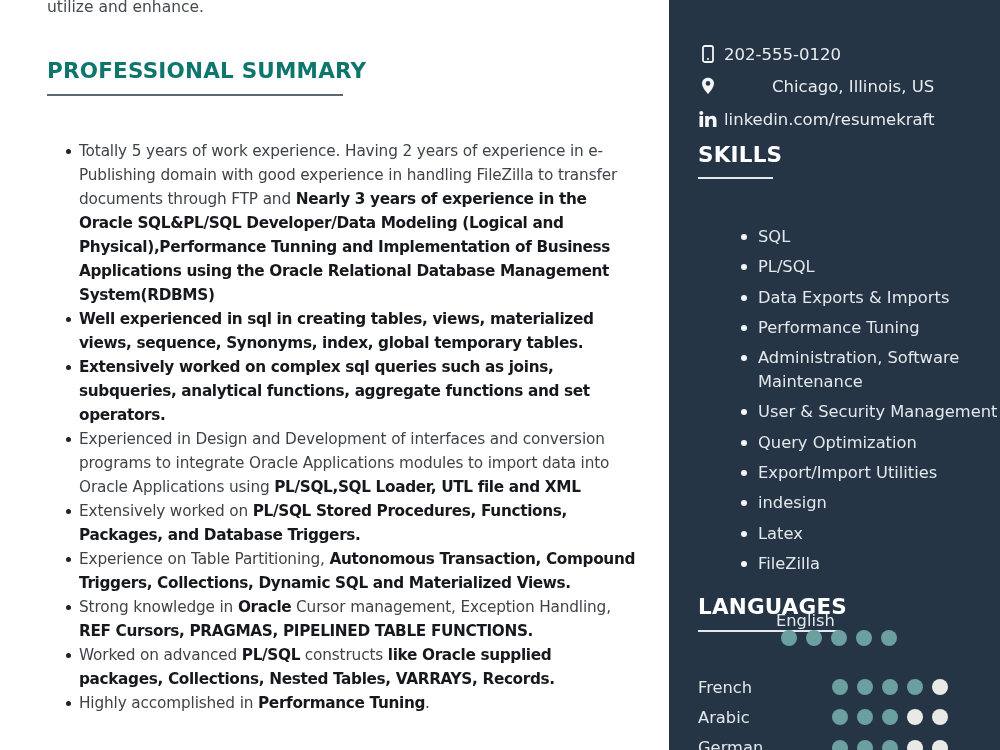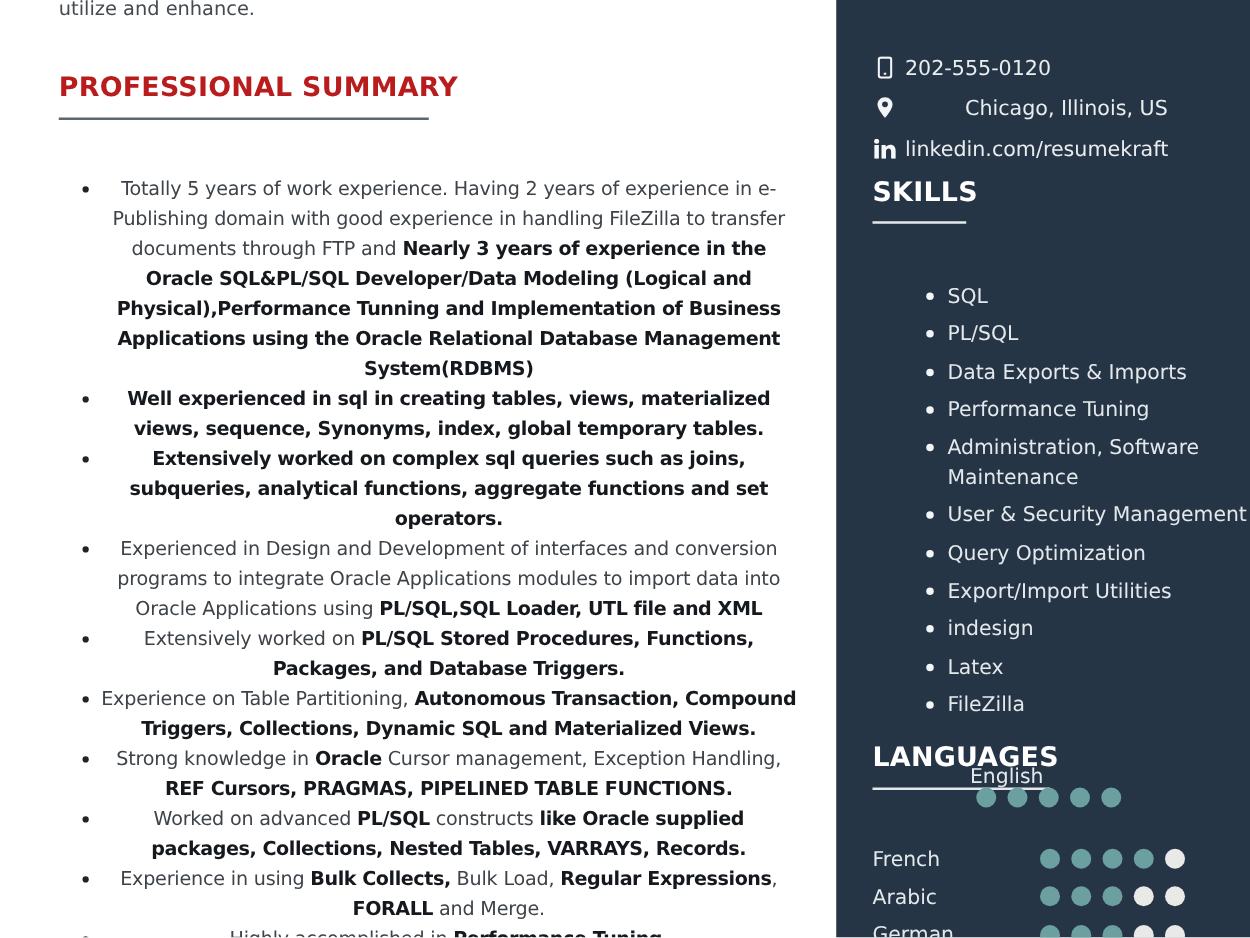--- a/index.html
+++ b/index.html
@@ -4,25 +4,25 @@
 <style>
   * { box-sizing: border-box; margin: 0; padding: 0; }
   html, body { width: 1000px; height: 750px; overflow: hidden; background: #ffffff; }
   body { position: relative; font-family: "DejaVu Sans", "Liberation Sans", sans-serif; }
 
   .main { position: absolute; left: 0; top: 0; width: 669px; height: 750px; background: #ffffff; overflow: hidden; }
   .sidebar { position: absolute; left: 669px; top: 0; width: 331px; height: 750px; background: #263545; overflow: hidden; color: #e9edf0; }
 
   .intro-tail { position: absolute; left: 47px; top: -5px; font-size: 15.5px; line-height: 24px; color: #444a50; }
 
-  .section-heading { position: absolute; left: 47px; top: 58px; font-size: 21.5px; font-weight: 600; letter-spacing: 0.2px; color: #b91c1c; }
+  .section-heading { position: absolute; left: 47px; top: 58px; font-size: 21.5px; font-weight: 600; letter-spacing: 0.2px; color: #0f766e; }
   .section-rule { position: absolute; left: 47px; top: 94px; width: 296px; height: 2px; background: #5d6770; }
 
   ul.summary { position: absolute; left: 79px; top: 139px; width: 560px; list-style: none; }
-  ul.summary li { position: relative; font-size: 15.3px; line-height: 24px; color: #3d4348; letter-spacing: -0.15px; text-align: center; }
+  ul.summary li { position: relative; font-size: 15.3px; line-height: 24px; color: #3d4348; letter-spacing: -0.15px; }
   ul.summary li::before { content: ""; position: absolute; left: -13px; top: 10px; width: 5px; height: 5px; border-radius: 50%; background: #222; }
   ul.summary li b { font-weight: 700; color: #15191d; letter-spacing: -0.35px; }
 
   
   .contact { position: absolute; left: 698px; }
   .contact-row { position: absolute; left: 0; height: 26px; display: flex; align-items: center; width: 300px; margin-top: 40px; }
   .contact-icon { width: 20px; height: 20px; display: flex; align-items: center; justify-content: center; margin-right: 6px; }
   .contact-text { font-size: 16.5px; color: #e9edf0; white-space: nowrap; }
 
   .side-heading { position: absolute; left: 698px; font-size: 21.5px; font-weight: 600; color: #ffffff; letter-spacing: 0.2px; }
@@ -49,21 +49,20 @@
 
   <ul class="summary" id="summary-list">
       <li><span>Totally 5 years of work experience. Having 2 years of experience in e-Publishing domain with good experience in handling FileZilla to transfer documents through FTP and </span><b>Nearly 3 years of experience in the Oracle SQL&amp;PL/SQL Developer/Data Modeling (Logical and Physical),Performance Tunning and Implementation of Business Applications using the Oracle Relational Database Management System(RDBMS)</b></li>
       <li><b>Well experienced in sql in creating tables, views, materialized views, sequence, Synonyms, index, global temporary tables.</b></li>
       <li><b>Extensively worked on complex sql queries such as joins, subqueries, analytical functions, aggregate functions and set operators.</b></li>
       <li><span>Experienced in Design and Development of interfaces and conversion programs to integrate Oracle Applications modules to import data into Oracle Applications using </span><b>PL/SQL,SQL Loader, UTL file and XML</b></li>
       <li><span>Extensively worked on </span><b>PL/SQL Stored Procedures, Functions, Packages, and Database Triggers.</b></li>
       <li><span>Experience on Table Partitioning, </span><b>Autonomous Transaction, Compound Triggers, Collections, Dynamic SQL and Materialized Views.</b></li>
       <li><span>Strong knowledge in </span><b>Oracle</b><span> Cursor management, Exception Handling, </span><b>REF Cursors, PRAGMAS, PIPELINED TABLE FUNCTIONS.</b></li>
       <li><span>Worked on advanced </span><b>PL/SQL</b><span> constructs </span><b>like Oracle supplied packages, Collections, Nested Tables, VARRAYS, Records.</b></li>
-      <li><span>Experience in using </span><b>Bulk Collects,</b><span> Bulk Load, </span><b>Regular Expressions</b><span>, </span><b>FORALL</b><span> and Merge.</span></li>
       <li><span>Highly accomplished in </span><b>Performance Tuning</b><span>.</span></li>
     </ul>
 </div>
 
 <div class="sidebar"></div>
 
 <div class="contact">
   <div class="contact-row" style="top:1px;">
     <span class="contact-icon">
       <svg width="12" height="18" viewBox="0 0 12 18">

